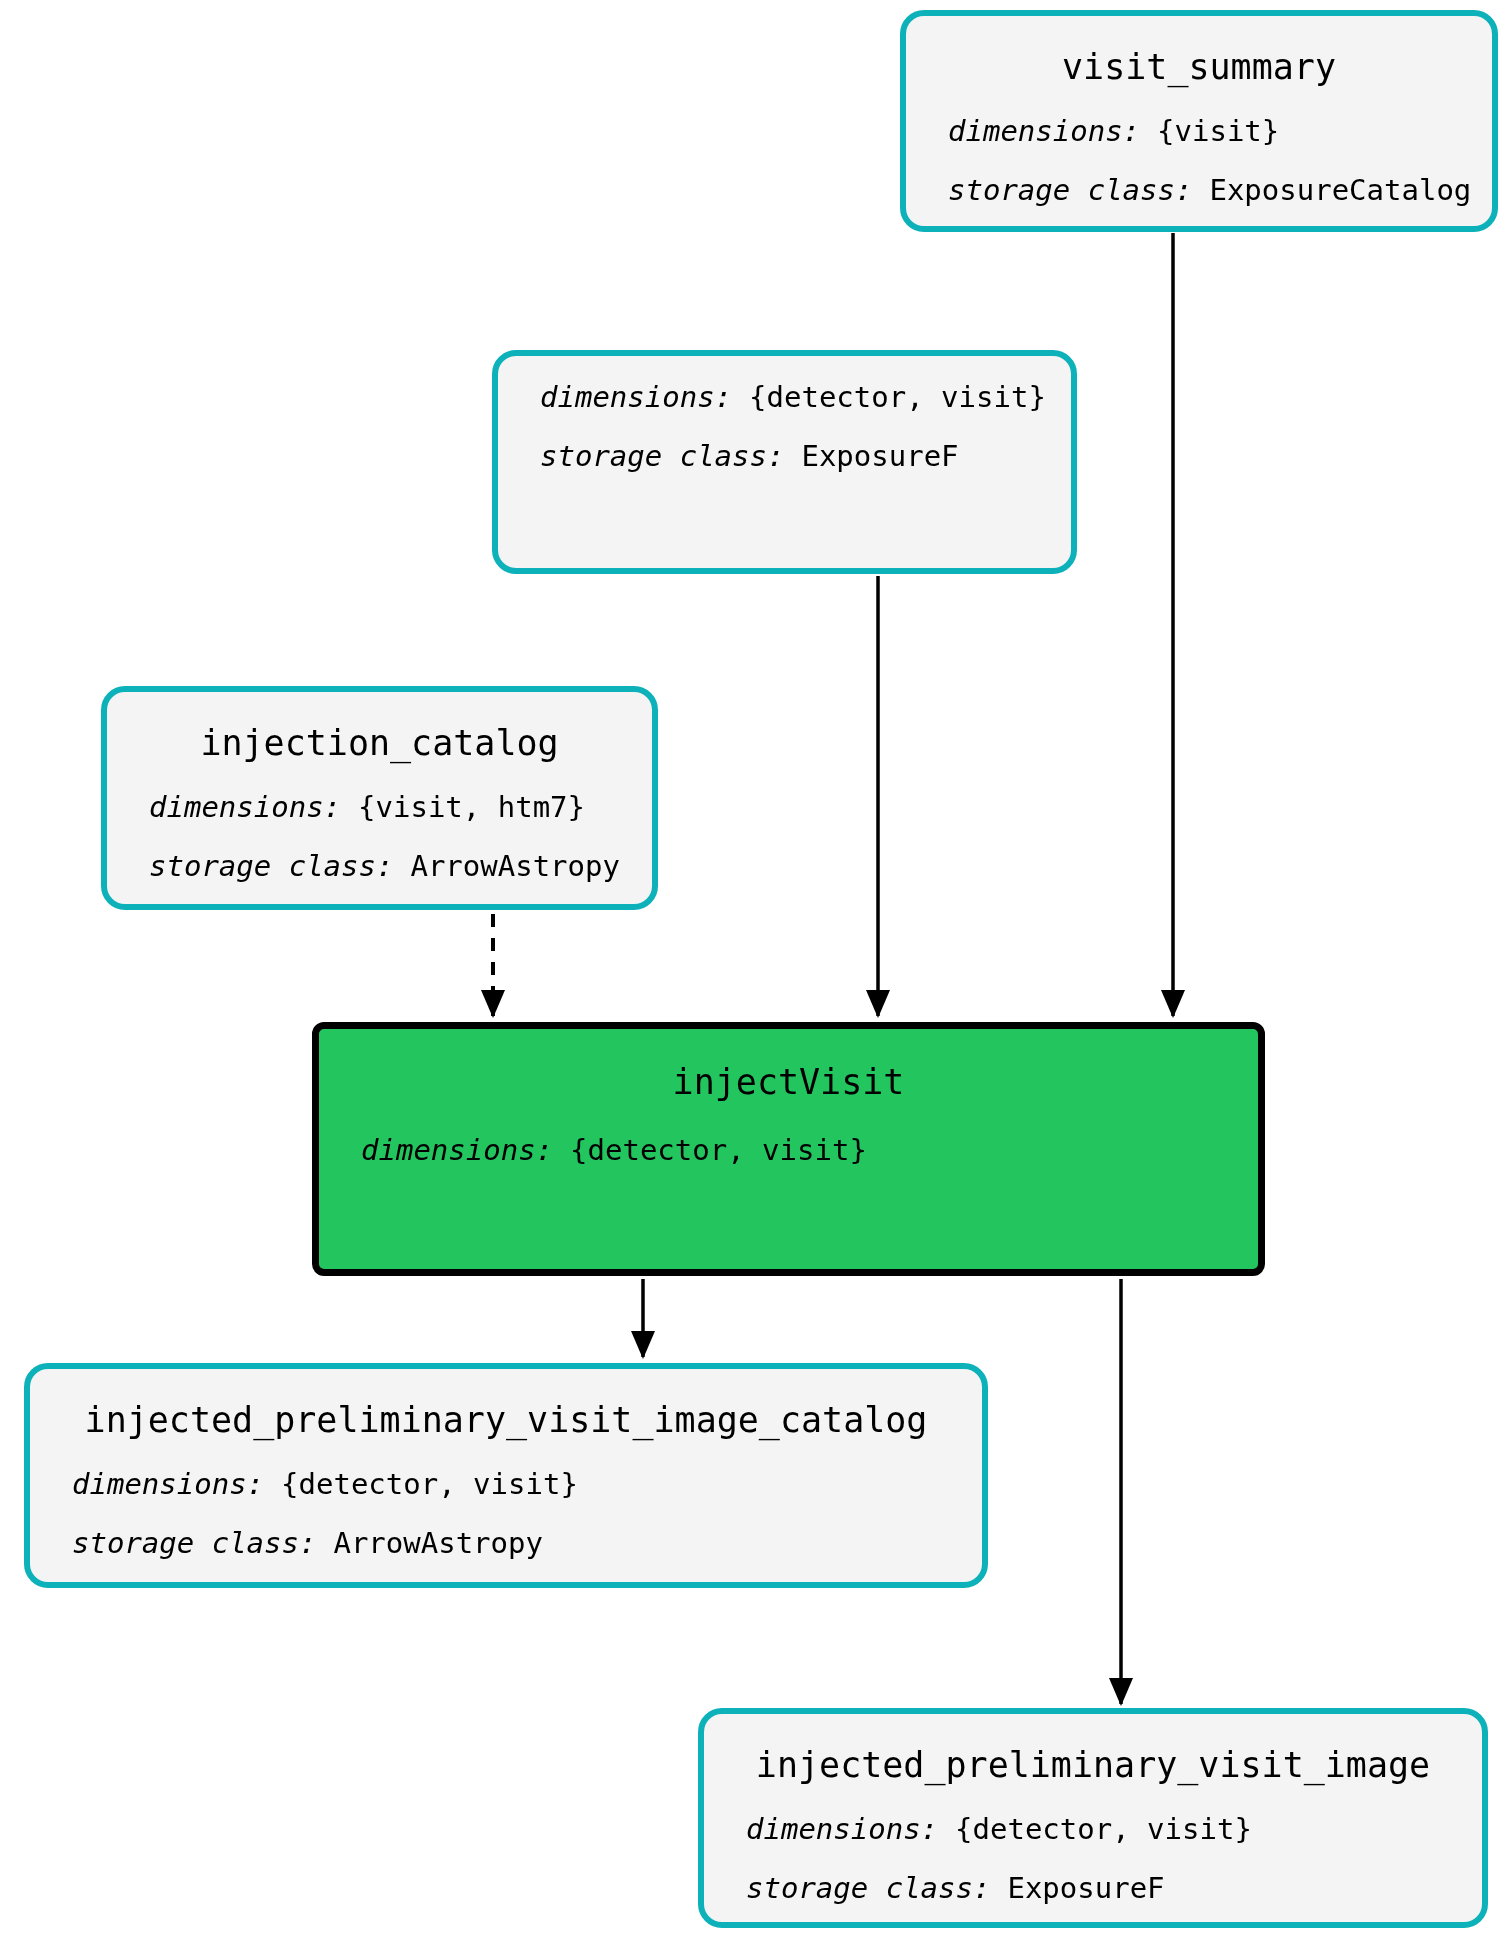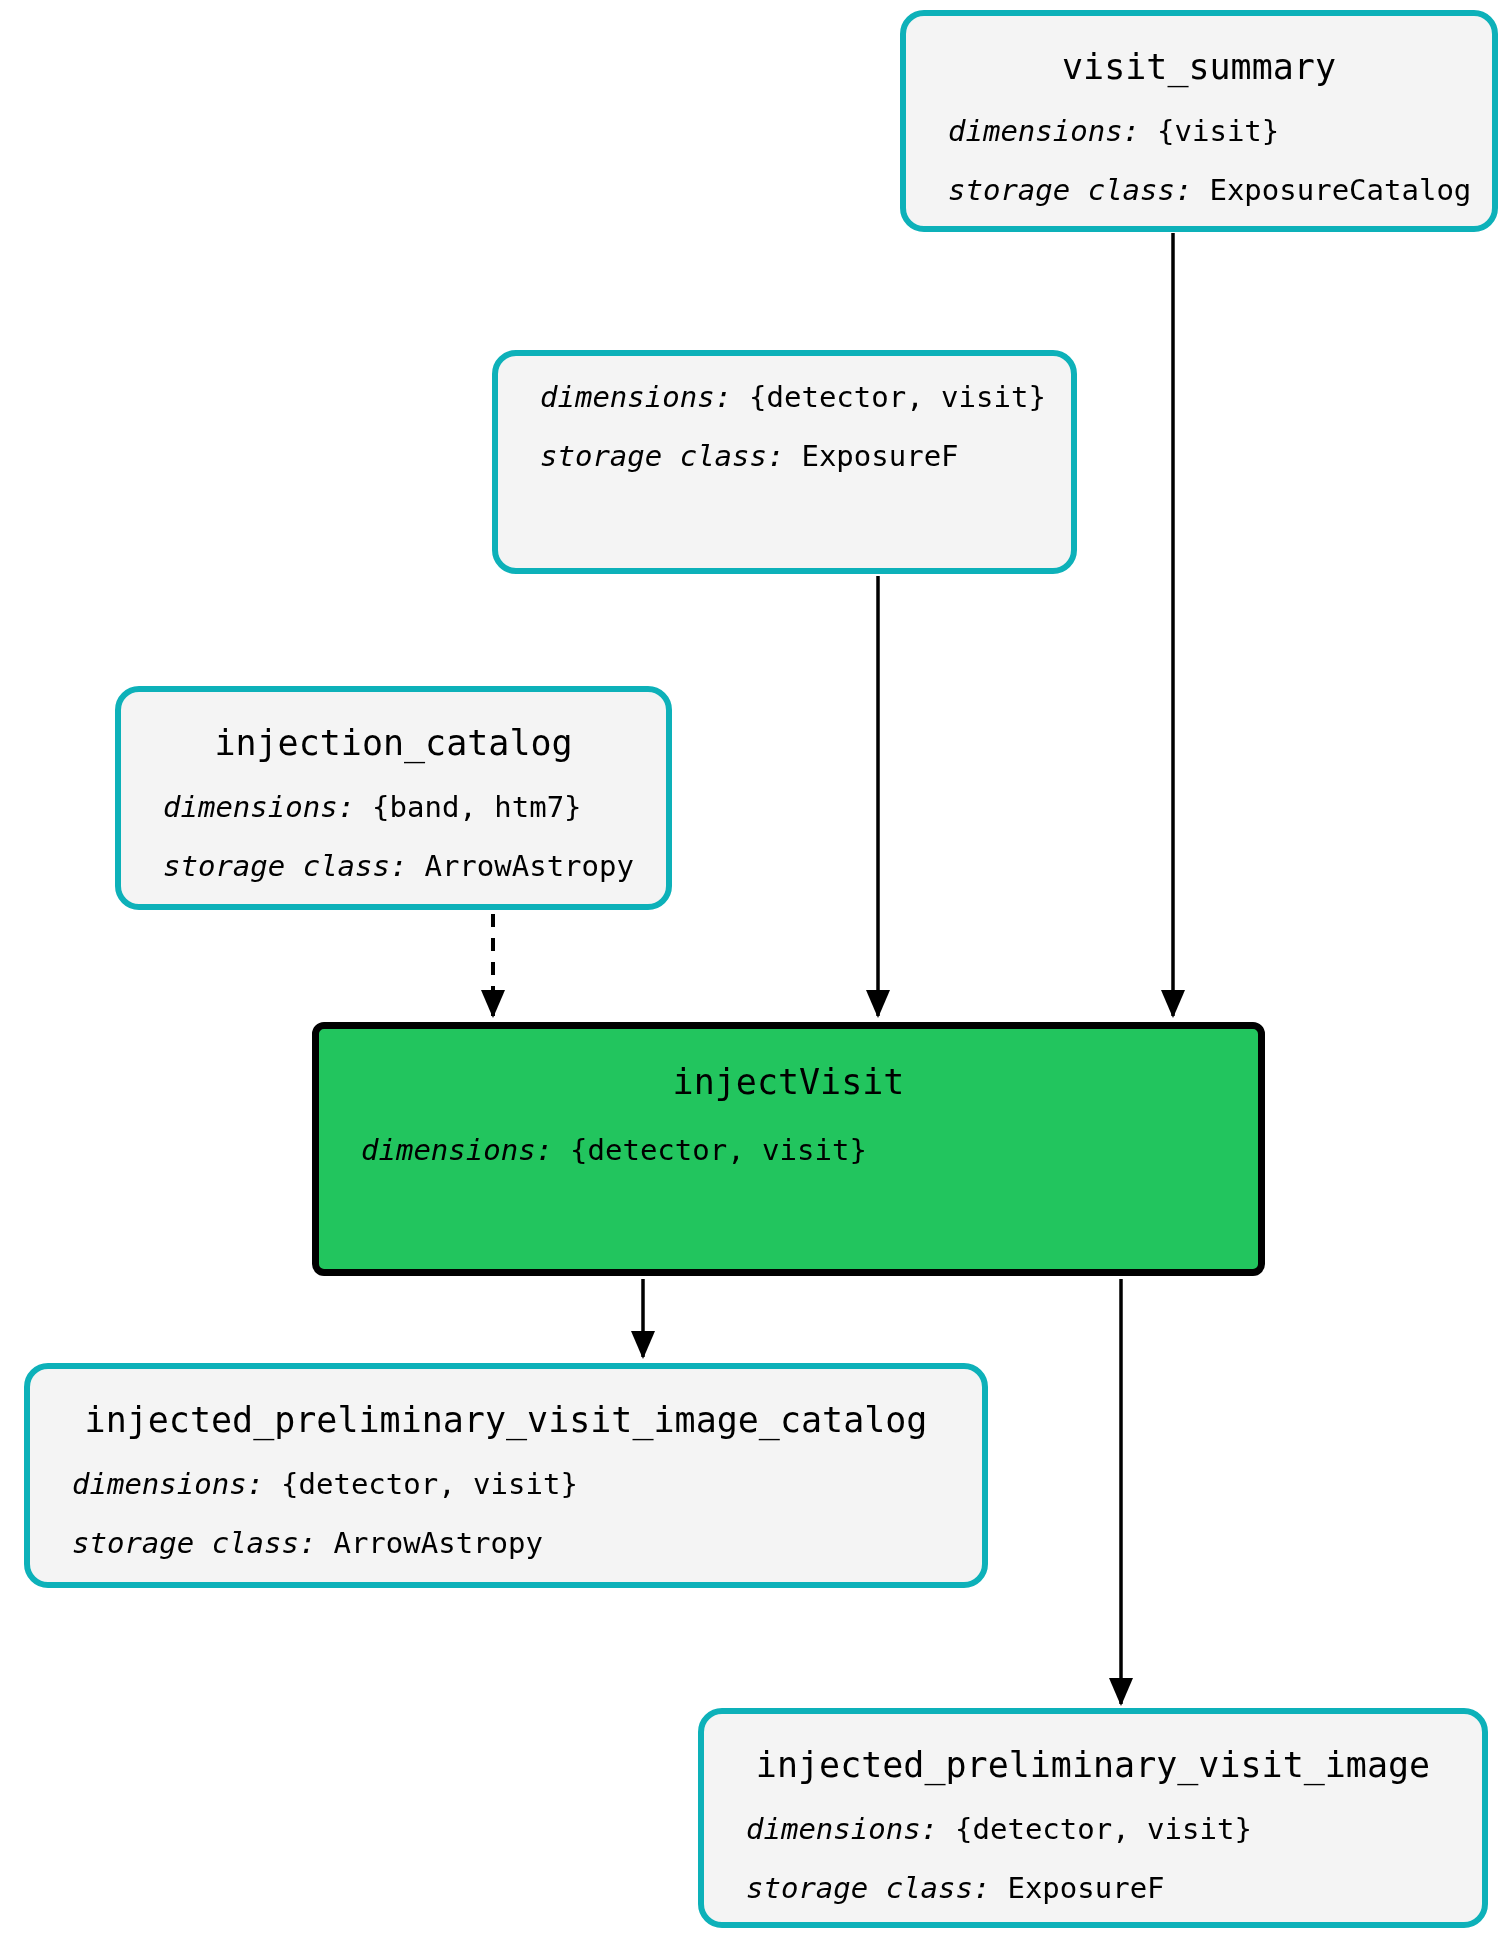--- a/index.html
+++ b/index.html
@@ -95,24 +95,24 @@
 
   <div class="node dataset" style="left:492px; top:350px; width:585px; height:224px;">
     <div class="node-row">
       <span class="lbl">dimensions:</span><span class="val">{detector, visit}</span>
     </div>
     <div class="node-row">
       <span class="lbl">storage class:</span><span class="val">ExposureF</span>
     </div>
   </div>
 
-  <div class="node dataset" style="left:115px; top:686px; width:557px; height:224px;">
+  <div class="node dataset" style="left:101px; top:686px; width:557px; height:224px;">
     <div class="node-title">injection_catalog</div>
     <div class="node-row">
-      <span class="lbl">dimensions:</span><span class="val">{band, htm7}</span>
+      <span class="lbl">dimensions:</span><span class="val">{visit, htm7}</span>
     </div>
     <div class="node-row">
       <span class="lbl">storage class:</span><span class="val">ArrowAstropy</span>
     </div>
   </div>
 
   <div class="node task" style="left:312px; top:1022px; width:953px; height:254px;">
     <div class="node-title">injectVisit</div>
     <div class="node-row">
       <span class="lbl">dimensions:</span><span class="val">{detector, visit}</span>

